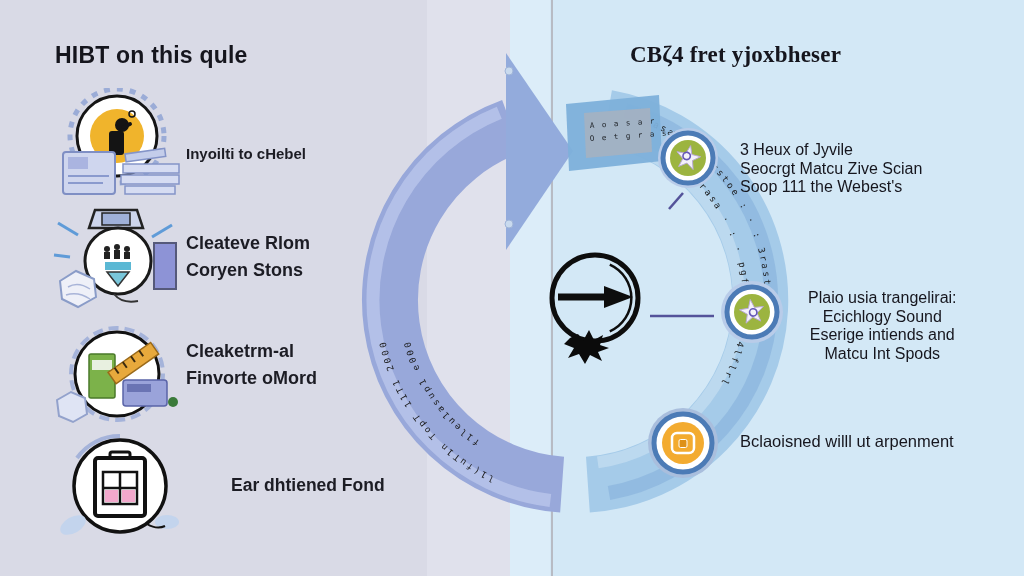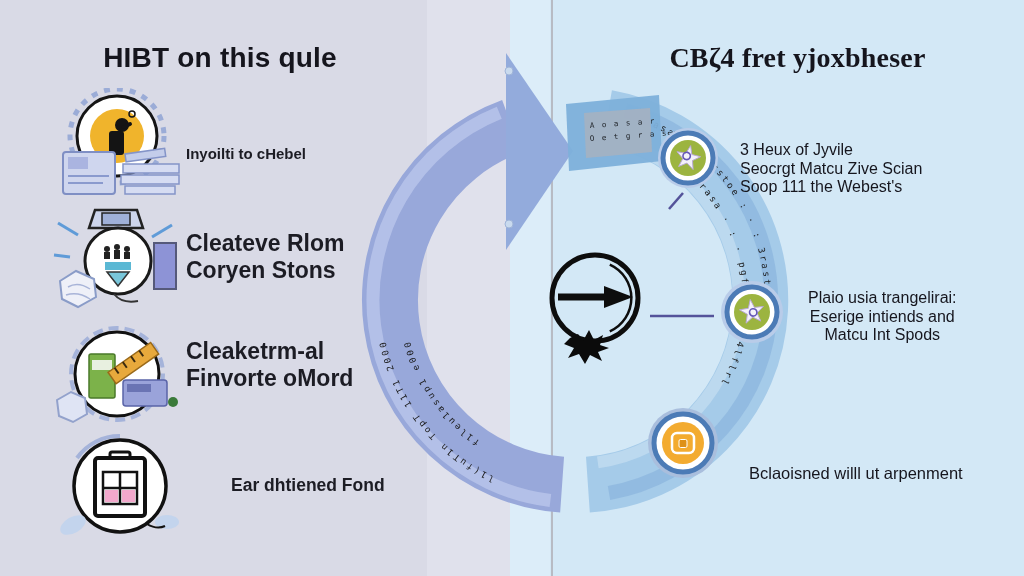--- a/index.html
+++ b/index.html
@@ -2,33 +2,33 @@
 <html style="--left_bg: #d9dae6; --left_strip: #e0e1ec; --right_bg: #d3e8f6; --right_strip: #dcedf9; --divider: #b7bbc4; --title_text: #15151d; --body_text: #1c1c24; --left_band: #98a8da; --right_band: #a5cbe9; --arrow: #93abdc; --node_ring: #4c7bb6; --node_green: #9cb440; --node_orange: #f3ab30; --connector: #54539a;"><head>
 <meta charset="utf-8">
 <style>
   html,body{margin:0;padding:0;background:#888;}
   .stage{position:relative;width:1024px;height:576px;overflow:hidden;
          font-family:"Liberation Sans",sans-serif;background:var(--left_bg,#d9dae6);}
   .bg-left-strip{position:absolute;left:427px;top:0;width:83px;height:576px;background:var(--left_strip,#e0e1ec);}
   .bg-right{position:absolute;left:510px;top:0;width:514px;height:576px;background:var(--right_bg,#d3e8f6);}
   .bg-right-strip{position:absolute;left:510px;top:0;width:40px;height:576px;background:var(--right_strip,#dcedf9);}
   .divider{position:absolute;left:551px;top:0;width:2px;height:576px;background:var(--divider,#b7bbc4);}
-  .title{position:absolute;font-weight:700;font-size:28px;color:var(--title_text,#15151d);
-         letter-spacing:.2px;text-align:center;}
+  .title{position:absolute;font-weight:700;font-size:23px;color:var(--title_text,#15151d);
+         letter-spacing:.2px;text-align:left;}
   #left-title{left:55px;top:42px;width:330px;}
   #right-title{left:630px;top:42px;width:335px;font-family:Liberation Serif, serif;}
-  .label{position:absolute;color:var(--body_text,#1c1c24);font-weight:600;font-size:23px;line-height:27px;}
+  .label{position:absolute;color:var(--body_text,#1c1c24);font-weight:600;font-size:18px;line-height:27px;}
   #ll1{left:186px;top:140px;font-size:15px;}
   #ll2{left:186px;top:230px;}
   #ll3{left:186px;top:338px;}
   #ll4{left:186px;top:472px;font-size:17.5px;margin-left:45px;}
   .rblock{position:absolute;color:#16161e;font-weight:500;}
   #rb1{left:740px;top:141px;font-size:16px;line-height:18.5px;}
   #rb2{left:808px;top:289px;font-size:16px;line-height:18.5px;text-align:center;}
-  #rb3{left:740px;top:464px;font-size:16.5px;line-height:19px;margin-left:9px;}
+  #rb3{left:740px;top:432px;font-size:16.5px;line-height:19px;}
   svg.overlay{position:absolute;left:0;top:0;}
   .icon-box{position:absolute;}
 </style>
 </head>
 <body>
 
 <div class="stage">
 
   <div class="bg-left-strip"></div>
   <div class="bg-right"></div>
@@ -216,20 +216,21 @@
     <div>Ear dhtiened Fond</div>
   </div>
 
   <div class="rblock" id="rb1">
     <div>3 Heux of Jyvile</div>
     <div>Seocrgt Matcu Zive Scian</div>
     <div>Soop  111 the Webest's</div>
   </div>
   <div class="rblock" id="rb2">
     <div>Plaio usia trangelirai:</div>
+    <div>Ecichlogy Sound</div>
     <div>Eserige intiends and</div>
     <div>Matcu Int Spods</div>
   </div>
   <div class="rblock" id="rb3">
     <div>Bclaoisned willl ut arpenment</div>
   </div>
 
 </div>
 
 </body></html>

